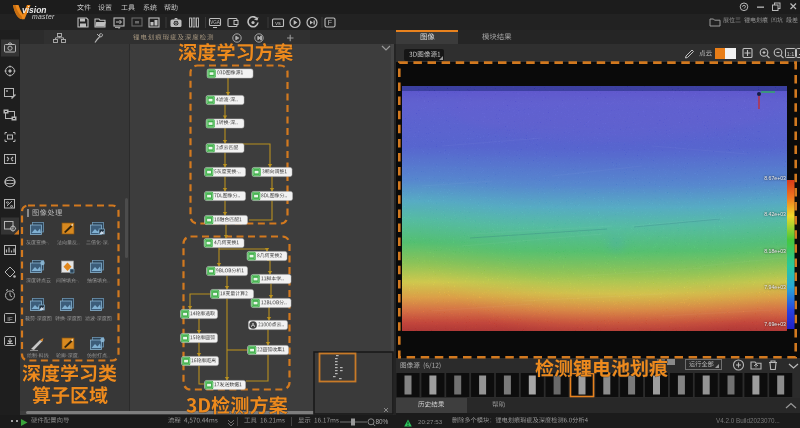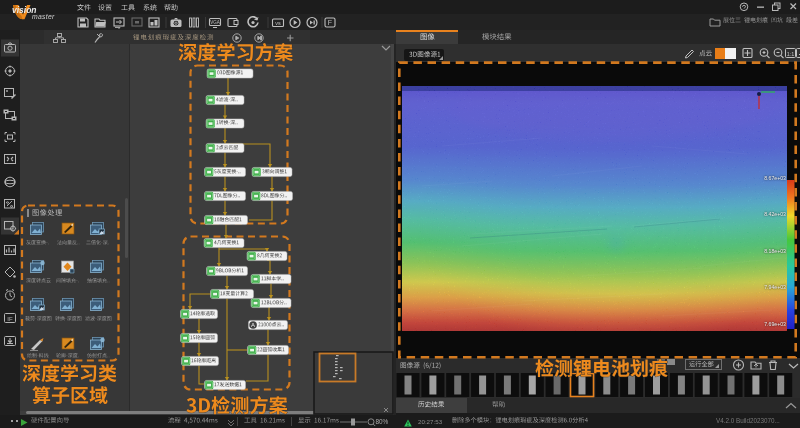--- a/index.html
+++ b/index.html
@@ -173,21 +173,21 @@
 <div style="position:absolute;left:396px;top:358px;width:404px;height:40px;background:#2b2b2b;"></div>
 <div style="position:absolute;left:396px;top:398px;width:404px;height:15px;background:#282828;"></div>
 <div style="position:absolute;left:396px;top:413px;width:404px;height:15px;background:#1b1b1b;"></div>
 <div style="position:absolute;left:0px;top:415px;width:396px;height:13px;background:#1b1b1b;"></div>
 <div style="position:absolute;left:394px;top:44px;width:2px;height:371px;background:#242424;"></div>
 <div style="position:absolute;left:391px;top:44px;width:2.5px;height:367px;background:#454545;"></div>
 <svg style="position:absolute;left:11px;top:3px;" width="52" height="18" viewBox="0 0 52 18">
 <path d="M2 2 Q3.5 10 7 14 Q9 16.2 11.5 16.2 L13.5 16.2 L19.5 2 L16 2 L12 11.5 Q9 7 7.5 2 Z" fill="#ee8a1c"></path>
 <path d="M2 2 Q3.5 10 7 14 Q9 16.2 11.5 16.2 L10.5 13 Q6 9 4.5 2 Z" fill="#c86f12"></path>
 </svg>
-<div style="position:absolute;left:12px;top:4.5px;font-size:8.5px;color:#e8e8e8;font-weight:700;letter-spacing:0px;font-style:italic;white-space:nowrap;">vision</div>
+<div style="position:absolute;left:22px;top:4.5px;font-size:8.5px;color:#e8e8e8;font-weight:700;letter-spacing:0px;font-style:italic;white-space:nowrap;">vision</div>
 <div style="position:absolute;left:32px;top:12.5px;font-size:6.8px;color:#d0d0d0;font-weight:400;letter-spacing:0.3px;font-style:italic;white-space:nowrap;">master</div>
 <svg style="position:absolute;left:76.5px;top:4.2px;width:16.0px;height:8.8px;overflow:visible">
     <g transform="translate(0,6.02) scale(0.007000,-0.007000)" fill="#cfcfcf">
       <use href="#g0" x="0"></use>
       <use href="#g1" x="1000"></use>
     </g>
   </svg>
 <svg style="position:absolute;left:98.0px;top:4.2px;width:16.0px;height:8.8px;overflow:visible">
     <g transform="translate(0,6.02) scale(0.007000,-0.007000)" fill="#cfcfcf">
       <use href="#g2" x="0"></use>

